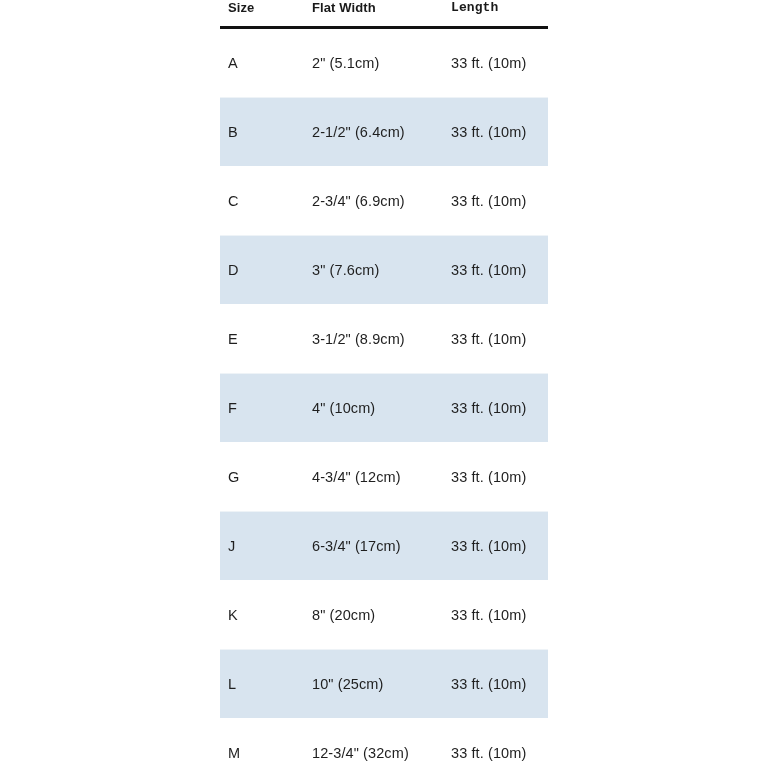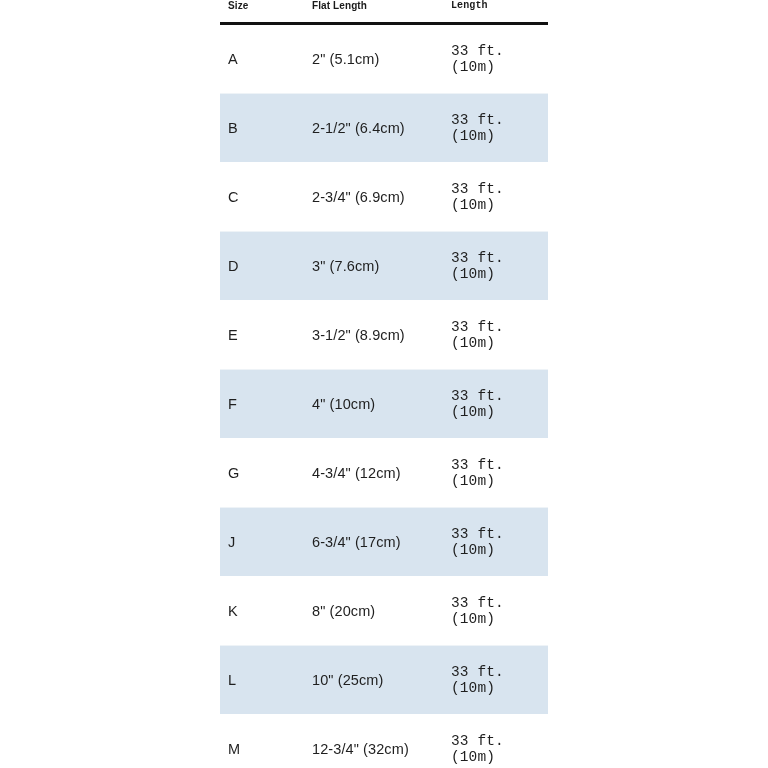--- a/index.html
+++ b/index.html
@@ -27,21 +27,21 @@
     border-collapse: collapse;
     table-layout: fixed;
   }
 
   table.size-chart col.c-size   { width: 92px; }
   table.size-chart col.c-width  { width: 139px; }
   table.size-chart col.c-length { width: 97px; }
 
   thead th {
     text-align: left;
-    font-size: 10px;
+    font-size: 13px;
     font-weight: bold;
     color: #1a1a1a;
     padding: 0 0 11px 0;
     vertical-align: bottom;
     letter-spacing: 0.1px;
   }
   thead th.h-size   { padding-left: 8px; }
   thead th.h-width  { padding-left: 0px; }
   thead th.h-length { padding-left: 0px; font-family: Liberation Mono, monospace; }
 
@@ -52,21 +52,21 @@
   tbody td {
     height: 68px;
     font-size: 14.5px;
     color: #1f1f1f;
     vertical-align: middle;
     padding: 0;
     letter-spacing: 0.1px;
   }
   tbody td.c-size   { padding-left: 8px; }
   tbody td.c-width  { padding-left: 0px; }
-  tbody td.c-length { padding-left: 0px; font-family: Liberation Mono, monospace; }
+  tbody td.c-length { padding-left: 0px; }
 
   tbody tr.shaded td {
     background: #d8e4ef;
   }
   tbody tr.shaded {
     border-top: 1px solid #eef3f7;
   }
   tbody tr.plain {
     border-top: 1px solid #ffffff;
   }
@@ -77,21 +77,21 @@
 <div id="size-chart-wrap">
   <table class="size-chart">
     <colgroup>
       <col class="c-size">
       <col class="c-width">
       <col class="c-length">
     </colgroup>
     <thead>
       <tr>
         <th class="h-size">Size</th>
-        <th class="h-width">Flat Length</th>
+        <th class="h-width">Flat Width</th>
         <th class="h-length">Length</th>
       </tr>
     </thead>
     <tbody id="chart-body">
         <tr class="plain">
           <td class="c-size">A</td>
           <td class="c-width">2" (5.1cm)</td>
           <td class="c-length">33 ft. (10m)</td>
         </tr>
         <tr class="shaded">

